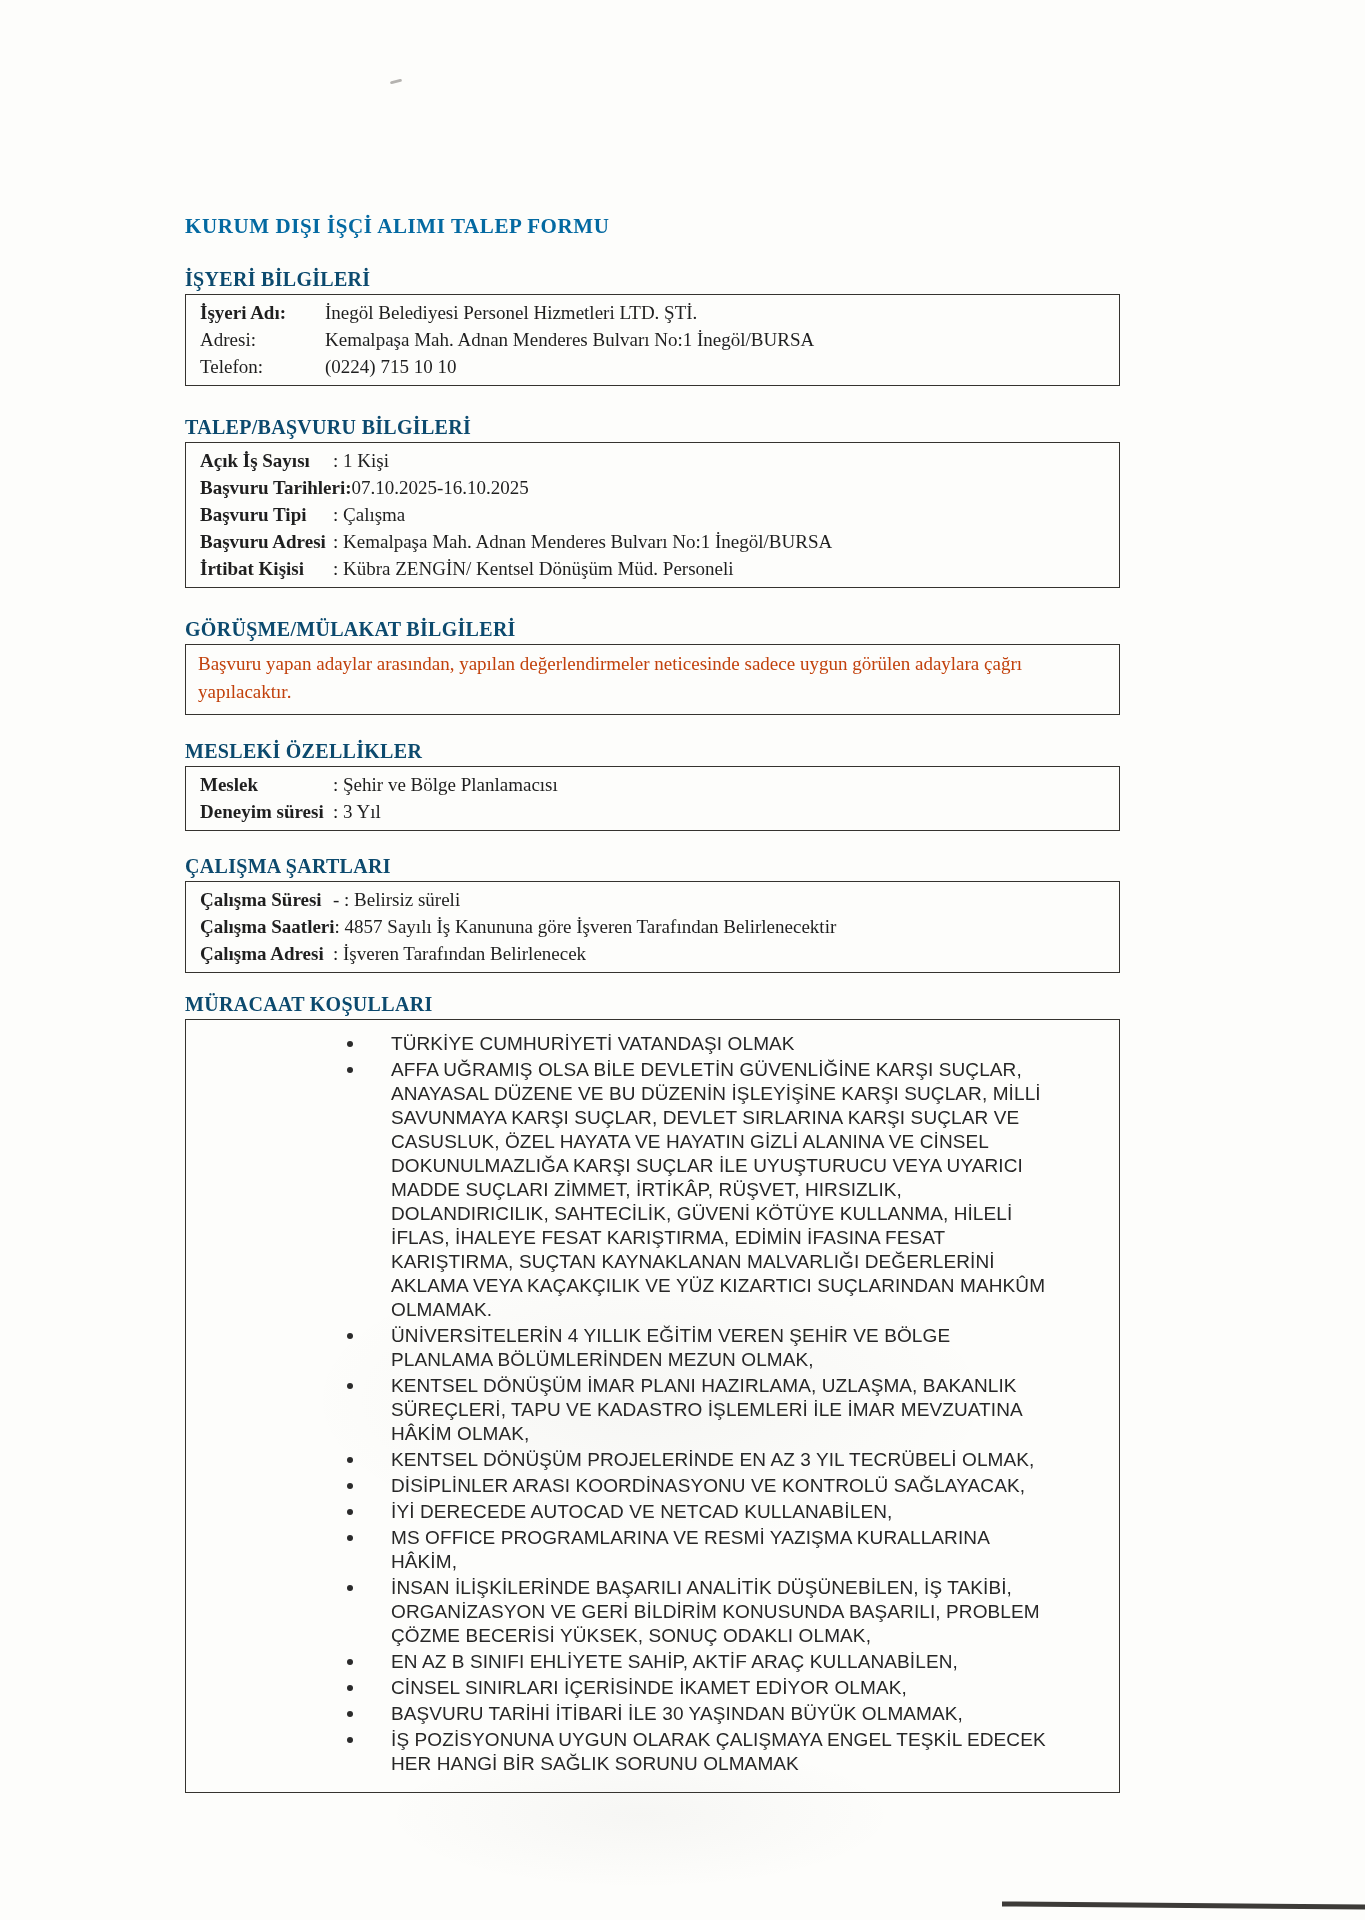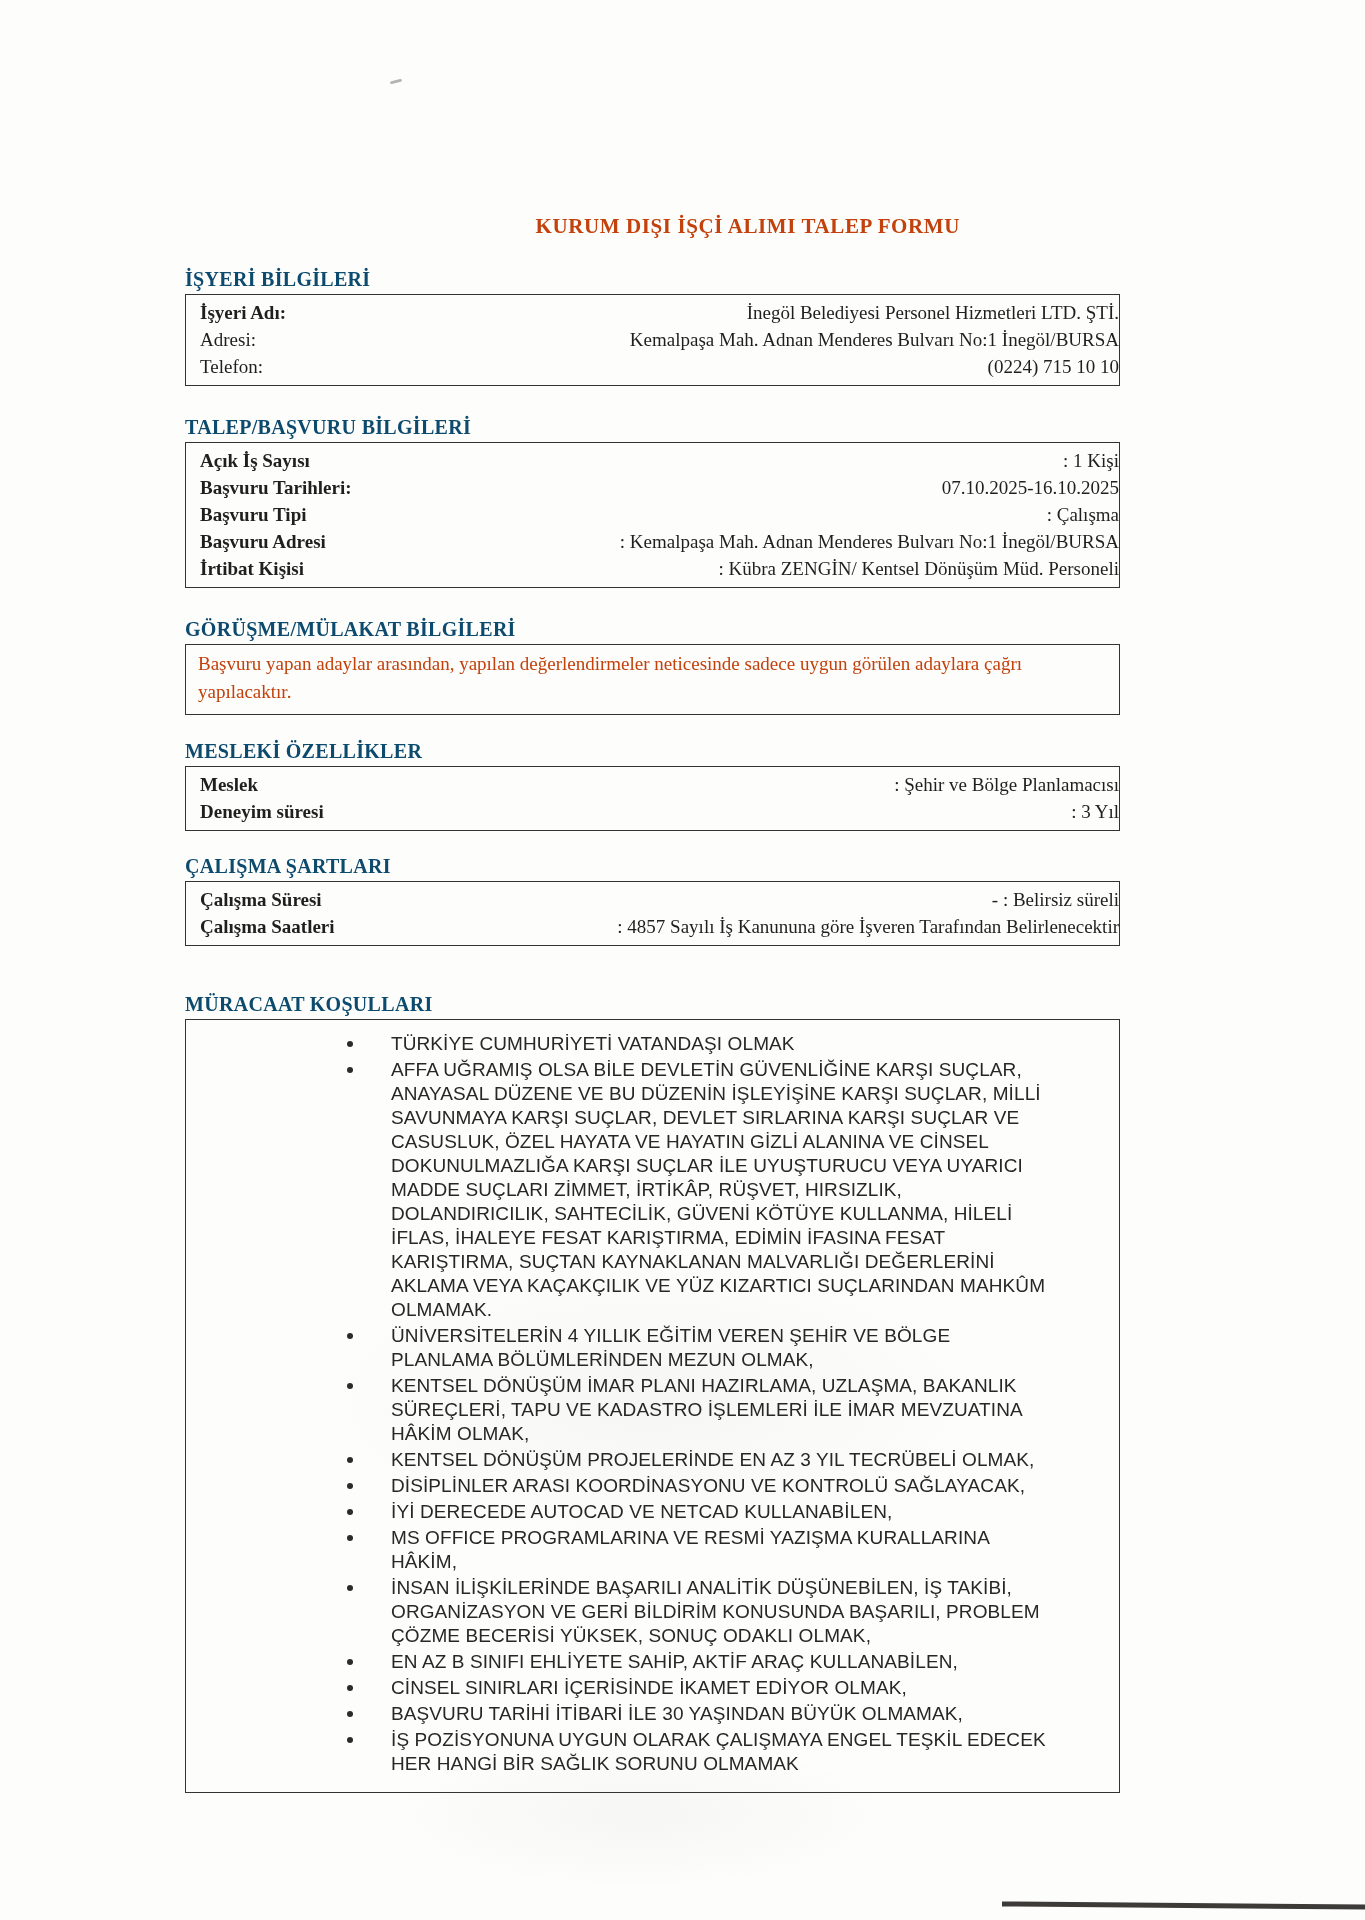--- a/index.html
+++ b/index.html
@@ -15,25 +15,25 @@
     background: #fdfdfb;
     overflow: hidden;
     color: #1f1f1f;
     font-family: "Liberation Serif", "DejaVu Serif", serif;
   }
   .form-title {
     position: absolute;
     top: 214px;
     left: 185px;
     width: 775px;
-    text-align: right;
+    text-align: left;
     font-size: 21px;
     font-weight: bold;
     letter-spacing: 0.6px;
-    color: #c2410c;
+    color: #0369a1;
     white-space: nowrap;
   }
   .section {
     position: absolute;
     left: 185px;
     width: 935px;
   }
   .sec-workplace   { top: 266px; }
   .sec-application { top: 414px; }
   .sec-interview   { top: 616px; }
@@ -54,21 +54,20 @@
     background: transparent;
   }
   .rows { padding: 4px 0 5px 0; }
   .field-row {
     display: flex;
     align-items: baseline;
     padding-left: 14px;
     font-size: 19px;
     line-height: 27px;
     white-space: nowrap;
-    justify-content: space-between;
   }
   .field-label { font-weight: bold; flex: 0 0 auto; }
   .w-label { min-width: 125px; }   
   .g-label { min-width: 133px; }   
   .field-label.plain { font-weight: normal; }
   .field-value { font-weight: normal; }
   .para {
     padding: 5px 14px 8px 12px;
     font-size: 19px;
     line-height: 28px;
@@ -212,20 +211,24 @@
     <div class="section-heading">ÇALIŞMA ŞARTLARI</div>
     <div class="section-box">
       <div class="rows">
         <div class="field-row">
           <span class="field-label g-label">Çalışma Süresi</span>
           <span class="field-value">- : Belirsiz süreli</span>
         </div>
         <div class="field-row">
           <span class="field-label g-label">Çalışma Saatleri</span>
           <span class="field-value">: 4857 Sayılı İş Kanununa göre İşveren Tarafından Belirlenecektir</span>
+        </div>
+        <div class="field-row">
+          <span class="field-label g-label">Çalışma Adresi</span>
+          <span class="field-value">: İşveren Tarafından Belirlenecek</span>
         </div>
       </div>
     </div>
   </div>
 
   <div class="section sec-requirements">
     <div class="section-heading">MÜRACAAT KOŞULLARI</div>
     <div class="section-box">
       <ul class="req-list">
         <li class="req-item"><span class="bullet-dot"></span><span>TÜRKİYE CUMHURİYETİ VATANDAŞI OLMAK</span></li>

